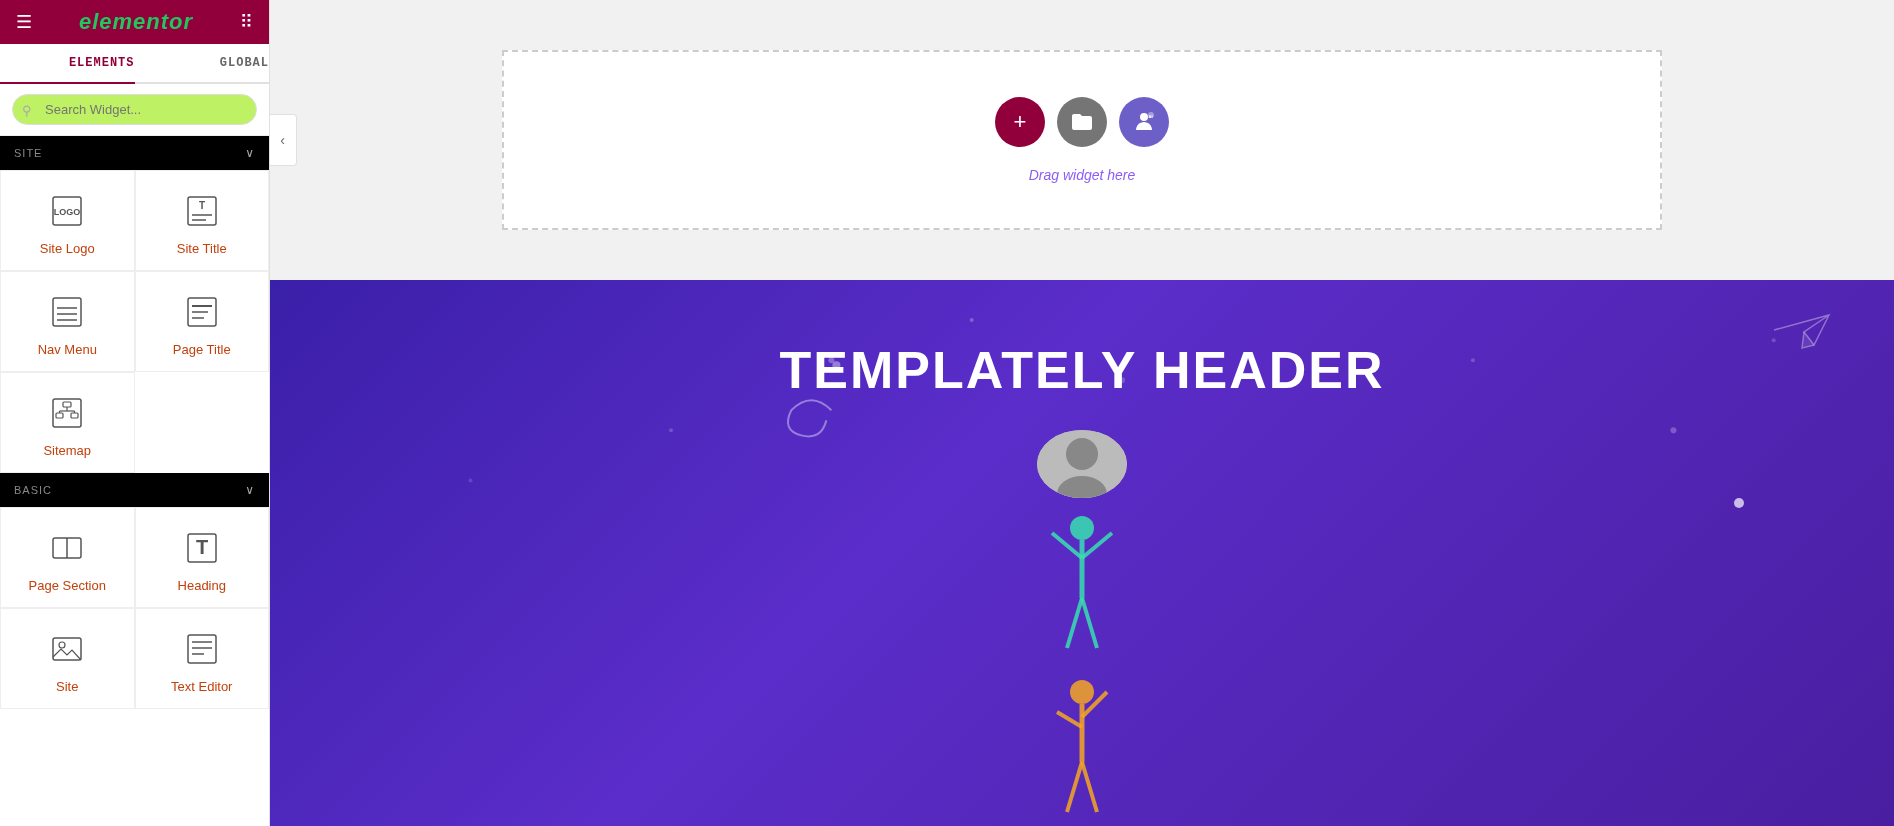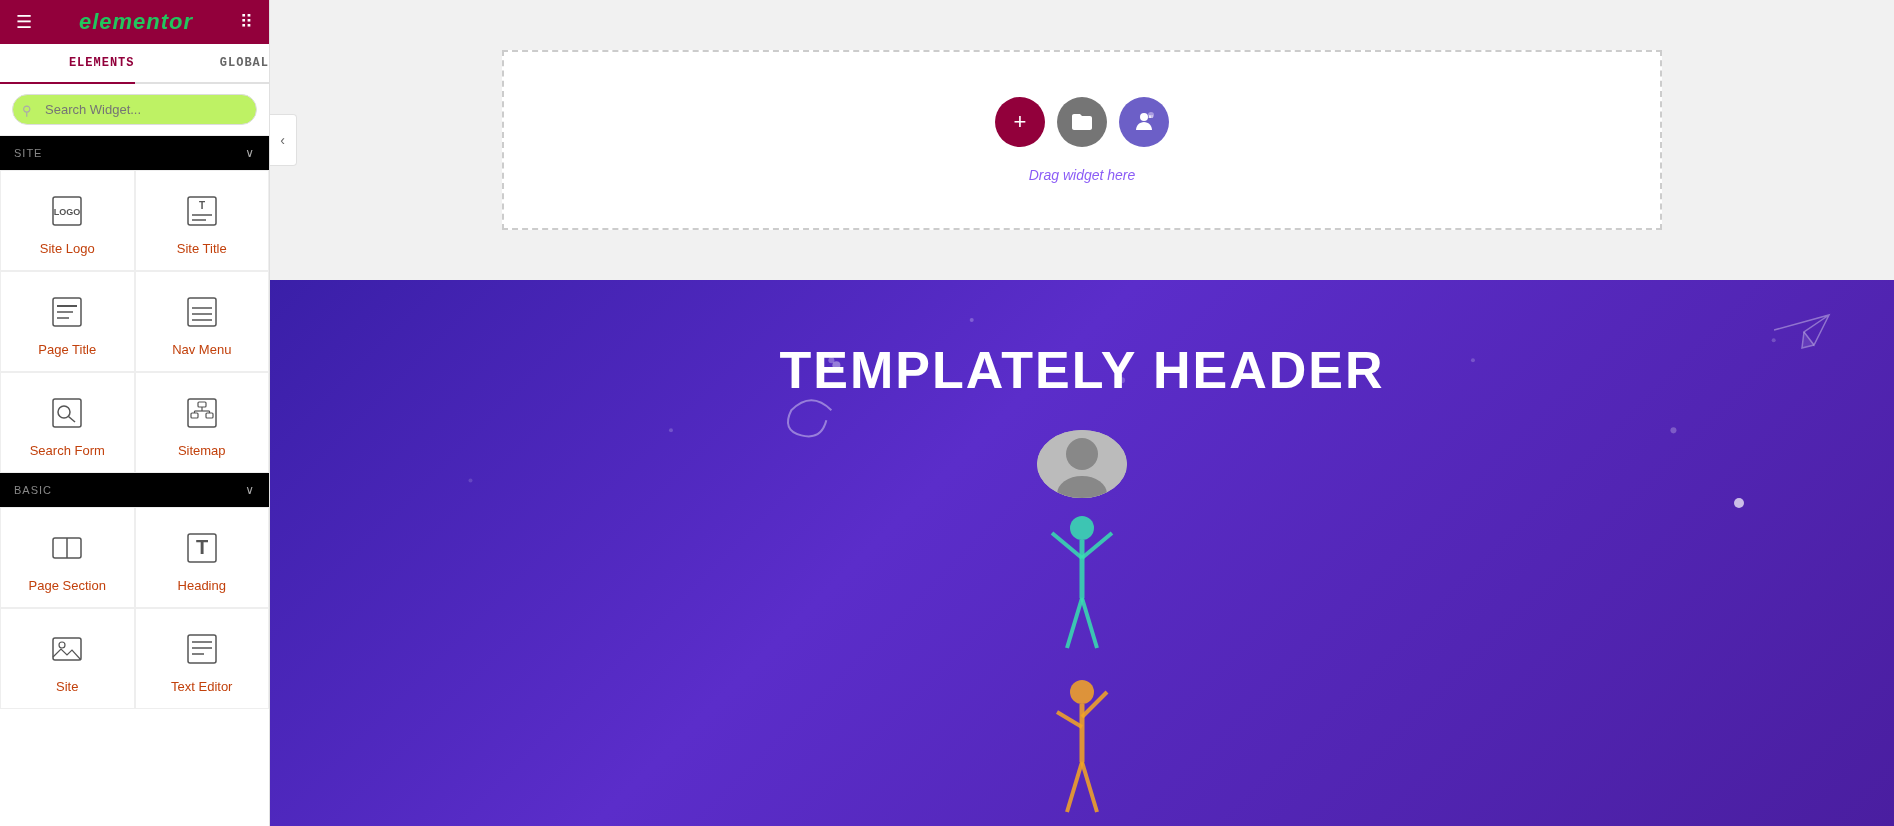--- a/index.html
+++ b/index.html
@@ -372,50 +372,40 @@
             <line x1="8" y1="27" x2="22" y2="27" stroke="#555" stroke-width="1.5"></line>
           </svg>
       </div>
       <span class="widget-label">Site Title</span>
     </div>
 
     <div class="widget-item">
       <div class="widget-icon">
         <svg viewBox="0 0 36 36">
             <rect x="4" y="4" width="28" height="28" rx="2" stroke="#555" stroke-width="1.5" fill="none"></rect>
+            <line x1="8" y1="14" x2="28" y2="14" stroke="#555" stroke-width="1.5"></line>
+            <line x1="8" y1="20" x2="28" y2="20" stroke="#555" stroke-width="1.5"></line>
+            <line x1="8" y1="26" x2="28" y2="26" stroke="#555" stroke-width="1.5"></line>
+          </svg>
+      </div>
+      <span class="widget-label">Nav Menu</span>
+    </div>
+
+    <div class="widget-item">
+      <div class="widget-icon">
+        <svg viewBox="0 0 36 36">
+            <rect x="4" y="4" width="28" height="28" rx="2" stroke="#555" stroke-width="1.5" fill="none"></rect>
             <line x1="8" y1="12" x2="28" y2="12" stroke="#555" stroke-width="2"></line>
             <line x1="8" y1="18" x2="24" y2="18" stroke="#555" stroke-width="1.5"></line>
             <line x1="8" y1="24" x2="20" y2="24" stroke="#555" stroke-width="1.5"></line>
           </svg>
       </div>
       <span class="widget-label">Page Title</span>
     </div>
 
-    <div class="widget-item">
-      <div class="widget-icon">
-        <svg viewBox="0 0 36 36">
-            <rect x="4" y="4" width="28" height="28" rx="2" stroke="#555" stroke-width="1.5" fill="none"></rect>
-            <line x1="8" y1="14" x2="28" y2="14" stroke="#555" stroke-width="1.5"></line>
-            <line x1="8" y1="20" x2="28" y2="20" stroke="#555" stroke-width="1.5"></line>
-            <line x1="8" y1="26" x2="28" y2="26" stroke="#555" stroke-width="1.5"></line>
-          </svg>
-      </div>
-      <span class="widget-label">Nav Menu</span>
-    </div>
-
-    <div class="widget-item">
-      <div class="widget-icon">
-        <svg viewBox="0 0 36 36">
-            <rect x="4" y="4" width="28" height="28" rx="2" stroke="#555" stroke-width="1.5" fill="none"></rect>
-            <circle cx="15" cy="17" r="6" stroke="#555" stroke-width="1.5" fill="none"></circle>
-            <line x1="19.5" y1="21.5" x2="26" y2="27" stroke="#555" stroke-width="1.5"></line>
-          </svg>
-      </div>
-      <span class="widget-label">Search Form</span>
-    </div>
 
     <div class="widget-item">
       <div class="widget-icon">
         <svg viewBox="0 0 36 36">
             <rect x="4" y="4" width="28" height="28" rx="2" stroke="#555" stroke-width="1.5" fill="none"></rect>
             <rect x="14" y="7" width="8" height="5" rx="1" stroke="#555" stroke-width="1.2" fill="none"></rect>
             <rect x="7" y="18" width="7" height="5" rx="1" stroke="#555" stroke-width="1.2" fill="none"></rect>
             <rect x="22" y="18" width="7" height="5" rx="1" stroke="#555" stroke-width="1.2" fill="none"></rect>
             <line x1="18" y1="12" x2="18" y2="16" stroke="#555" stroke-width="1.2"></line>
             <line x1="10.5" y1="16" x2="25.5" y2="16" stroke="#555" stroke-width="1.2"></line>

